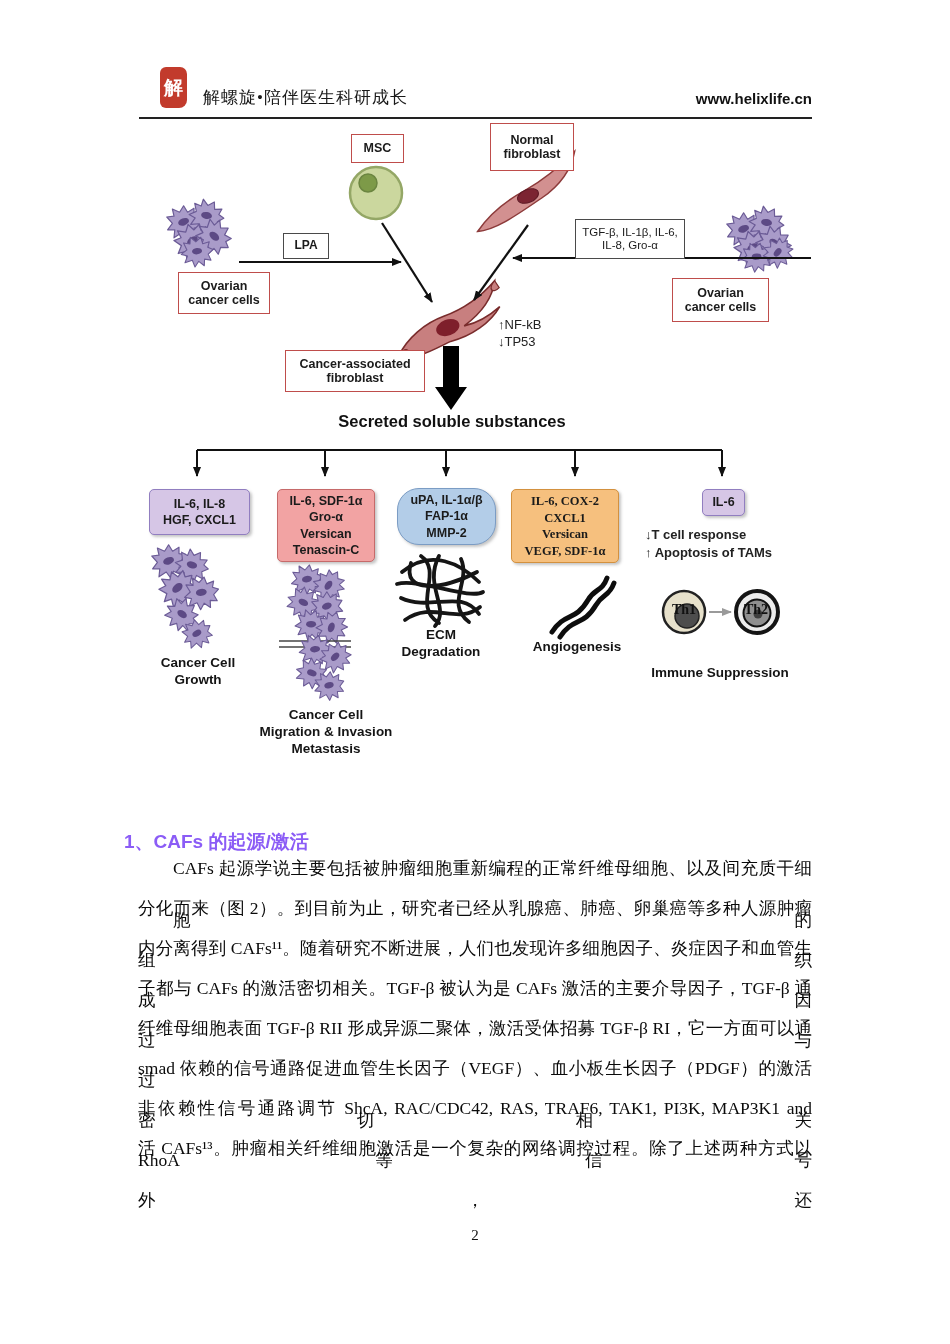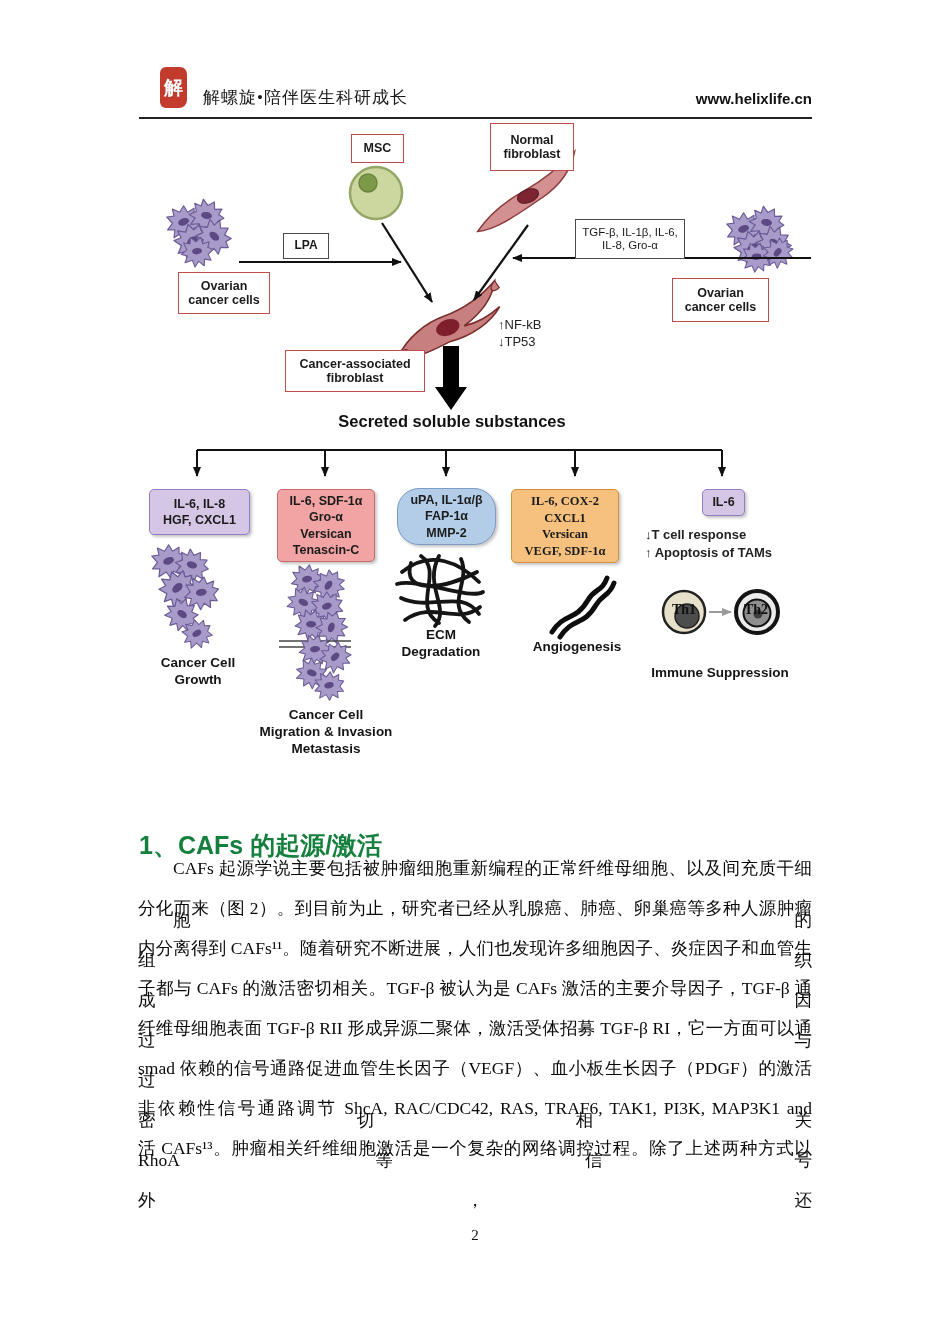--- a/index.html
+++ b/index.html
@@ -34,21 +34,21 @@
   .flabel{position:absolute;text-align:center;font-weight:bold;font-size:13.5px;
           line-height:17px;color:#141414;}
   .fnote{position:absolute;font-size:13px;line-height:17px;color:#222;}
   .secreted{position:absolute;text-align:center;font-weight:bold;font-size:16.5px;color:#111;}
   .thlabel{position:absolute;text-align:center;font-size:14px;font-weight:600;
            font-family:"Liberation Serif","DejaVu Serif",serif;margin-top:28px;}
 
   
   .caption{left:139px;top:778px;width:673px;text-align:center;font-size:17px;color:#111;}
   .caption sup{font-size:11px;}
-  .heading{left:139px;top:829px;font-size:25px;font-weight:bold;color:#15803d;
+  .heading{left:124px;top:829px;font-size:19px;font-weight:bold;color:#8b5cf6;
            font-family:"Liberation Sans","DejaVu Sans",sans-serif;}
   .bodytext{left:138px;top:842px;width:674px;font-size:17.5px;color:#0a0a0a;}
   .bodyline{line-height:52px;height:40px;text-align:justify;text-align-last:justify;}
   .bodyline.indent{padding-left:35px;}
   .pagenum{left:0;top:1227px;width:950px;text-align:center;font-size:15px;color:#111;}
 </style>
 </head>
 <body>
 
 <div class="page">

